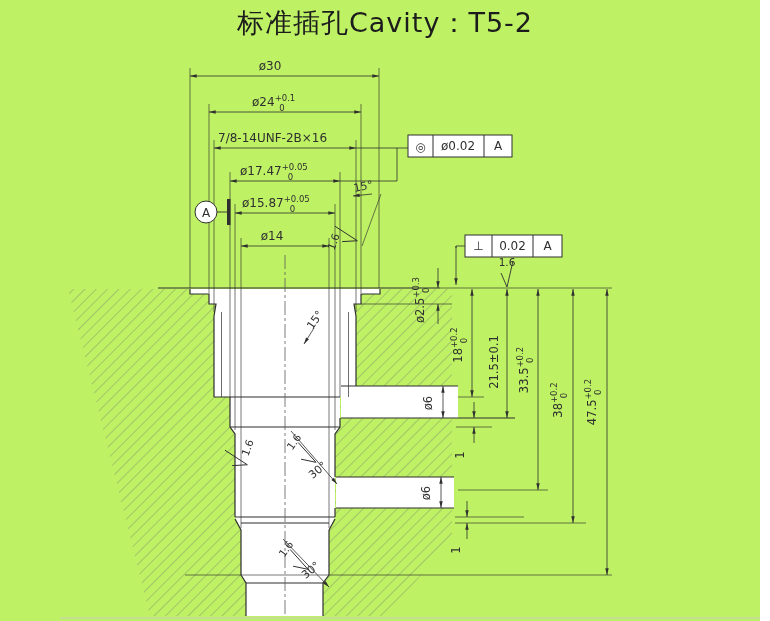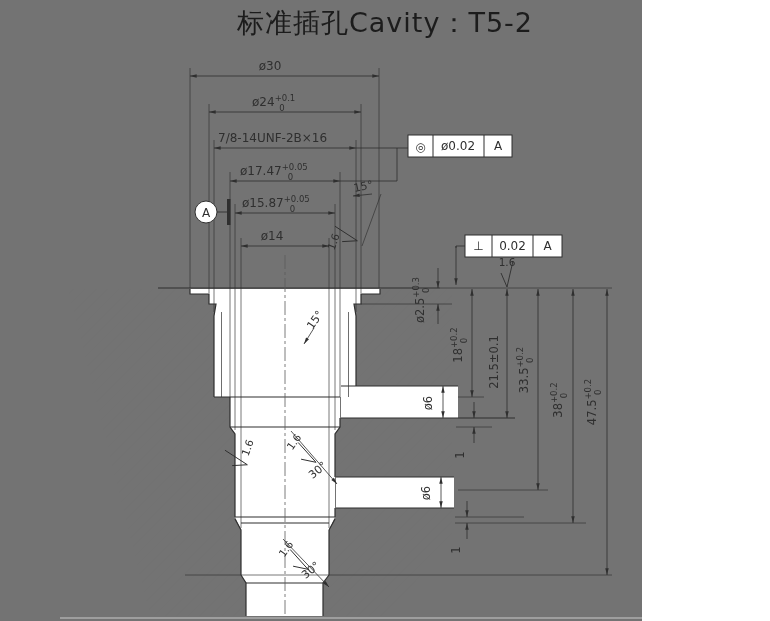--- a/index.html
+++ b/index.html
@@ -1,16 +1,16 @@
 <!DOCTYPE html>
 <html><head>
 <meta charset="utf-8">
 <style>
   html,body{margin:0;padding:0;background:#ffffff;}
-  .sheet{position:relative;width:642px;height:621px;background:#737373;overflow:hidden;
+  .sheet{position:relative;width:760px;height:621px;background:#bef264;overflow:hidden;
          font-family:"DejaVu Sans","Liberation Sans",sans-serif;}
   svg{display:block}
   text{fill:#2f2f2f;}
   .dimtxt{font-size:12px;}
   .dimtxt-sm{font-size:8.5px;}
   .rot{font-size:11.5px;}
   .ttl{font-size:27px;font-weight:500;letter-spacing:1px;fill:#1c1c1c;}
   .fcf{font-size:12px;}
   .ang{font-size:11px;}
   .rough{font-size:10.5px;}

